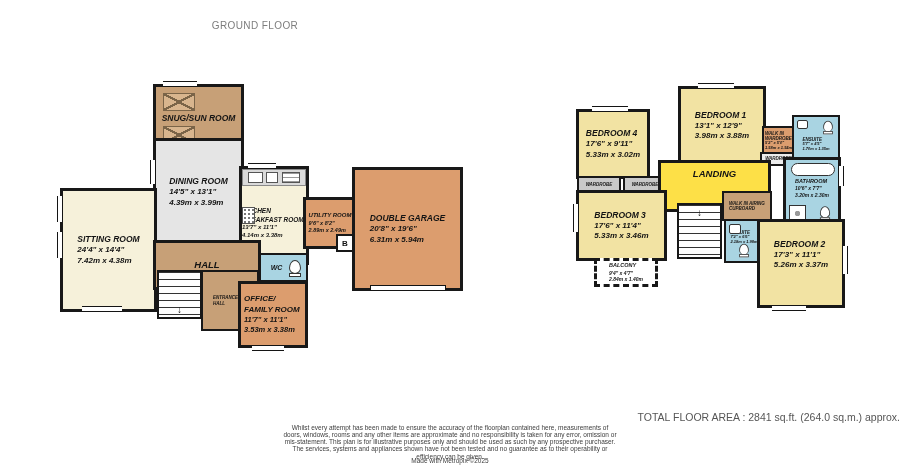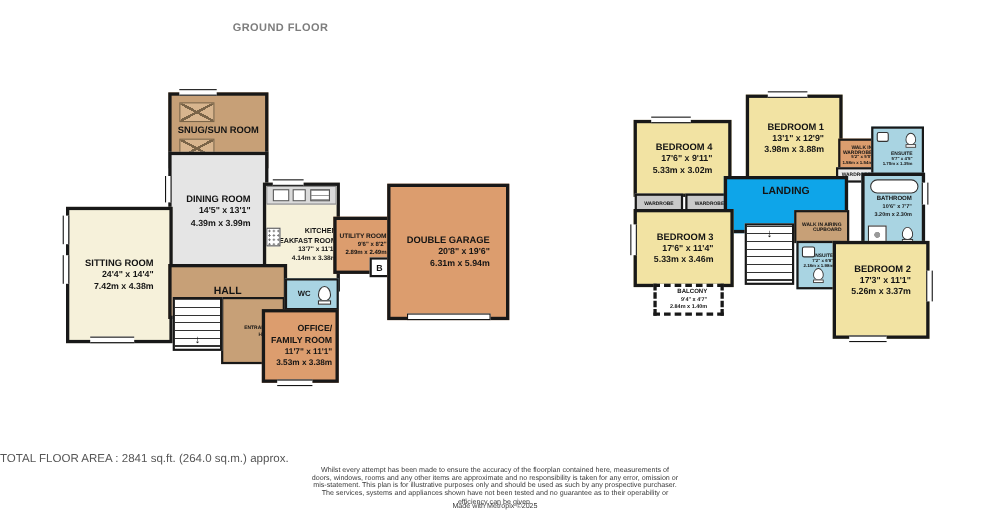--- a/index.html
+++ b/index.html
@@ -1,23 +1,23 @@
 <!DOCTYPE html>
 <html><head>
 <meta charset="utf-8">
 <style>
   html,body{margin:0;padding:0;background:#ffffff;}
   .canvas{position:relative;width:900px;height:471px;background:#ffffff;overflow:hidden;
           font-family:"Liberation Sans",sans-serif;}
   .floorhdr{position:absolute;text-align:center;color:#7d7d7d;font-size:10px;line-height:1.25;}
-  .floorhdr .t{display:block;letter-spacing:0.4px;font-weight:bold;}
+  .floorhdr .t{display:block;letter-spacing:0.4px;}
   .room{position:absolute;box-sizing:border-box;border:3px solid #181818;display:flex;
         align-items:center;justify-content:center;overflow:hidden;}
   .b2{border-width:2px;}
-  .lbl{font-weight:bold;color:#141414;text-align:right;line-height:1.3;}
+  .lbl{font-weight:bold;color:#141414;text-align:left;line-height:1.3;font-style:italic;}
   .lbl span{display:block;}
   .lblM .nm{font-size:8.5px;} .lblM .dim{font-size:8px;}
   .lblK .nm{font-size:6.5px;} .lblK .dim{font-size:6px;}
   .lblS .nm{font-size:6px;}   .lblS .dim{font-size:5.5px;}
   .lblB .nm{font-size:5.5px;} .lblB .dim{font-size:5px;}
   .lblT .nm{font-size:4.5px;line-height:1.15;} .lblT .dim{font-size:4px;line-height:1.15;}
   .lblL .nm{font-size:9.5px;}
   .winH{position:absolute;height:6px;background:#fff;border-top:1.5px solid #141414;
         border-bottom:1.5px solid #141414;box-sizing:border-box;}
   .winV{position:absolute;width:6px;background:#fff;border-left:1.5px solid #141414;
@@ -39,21 +39,21 @@
   .toilet .bowl{display:block;width:10px;height:12px;background:#fff;border:1px solid #333;
                 border-radius:50% 50% 50% 50%/58% 58% 42% 42%;margin:0 auto;}
   .toilet .tank{display:block;width:12px;height:4px;background:#fff;border:1px solid #333;
                 margin:-1px auto 0;box-sizing:border-box;}
   .bath{position:absolute;background:#fff;border:1.5px solid #333;border-radius:7px;box-sizing:border-box;}
   .shower{position:absolute;background:#fff;border:1.5px solid #333;box-sizing:border-box;
           background-image:radial-gradient(circle at 50% 50%,#9a9a9a 0 2.5px,transparent 3px);}
   .sink{position:absolute;background:#fff;border:1px solid #333;border-radius:2px;}
   .balcony{position:absolute;box-sizing:border-box;border:3px dashed #181818;background:#fff;
            display:flex;align-items:center;justify-content:center;}
-  .footer-total{position:absolute;left:0;right:0;text-align:left;color:#565656;font-size:10.5px;}
+  .footer-total{position:absolute;left:0;right:0;text-align:right;color:#565656;font-size:10.5px;}
   .footer-disc{position:absolute;left:50%;transform:translateX(-50%);width:335px;text-align:center;
                color:#3c3c3c;font-size:6.5px;line-height:1.1;}
   .footer-credit{position:absolute;left:0;right:0;text-align:center;color:#3c3c3c;font-size:6.5px;}
 </style>
 </head>
 <body>
 
 <div class="canvas">
 
   <div>
@@ -157,21 +157,21 @@
     <span class="winV" style="left:150px;top:160px;height:24px;"></span>
     <span class="winH" style="left:248px;top:163px;width:28px;"></span>
     <span class="gdoor" style="left:370px;top:285px;width:76px;"></span>
     <span class="winH" style="left:252px;top:345px;width:32px;"></span>
   </div>
 
   <div>
     <div class="floorhdr" style="left:560px;top:20px;width:310px;">
     </div>
 
-    <div class="room" style="left:576px;top:109px;width:89px;height:70px;background:#f2e3a3;">
+    <div class="room" style="left:576px;top:109px;width:74px;height:70px;background:#f2e3a3;">
       <div class="lbl lblM">
         <span class="nm">BEDROOM 4</span>
         <span class="dim">17'6" x 9'11"</span>
         <span class="dim">5.33m x 3.02m</span>
       </div>
     </div>
 
     <div class="room b2" style="left:577px;top:176px;width:44px;height:17px;background:#c9c9c9;">
       <div class="lbl lblT">
           <span class="nm">WARDROBE</span>
@@ -224,21 +224,21 @@
         <span class="bowl"></span>
           <span class="tank"></span>
       </span>
       <div class="lbl lblB" style="margin-top:-10px;">
         <span class="nm">BATHROOM</span>
         <span class="dim">10'6" x 7'7"</span>
         <span class="dim">3.20m x 2.30m</span>
       </div>
     </div>
 
-    <div class="room" style="left:658px;top:160px;width:113px;height:52px;background:#0ea5e9;">
+    <div class="room" style="left:658px;top:160px;width:113px;height:52px;background:#fde047;">
       <div class="lbl lblL" style="margin-bottom:24px;">
         <span class="nm">LANDING</span>
       </div>
     </div>
 
     <div class="room" style="left:576px;top:190px;width:91px;height:71px;background:#f2e3a3;">
       <div class="lbl lblM">
         <span class="nm">BEDROOM 3</span>
         <span class="dim">17'6" x 11'4"</span>
         <span class="dim">5.33m x 3.46m</span>

